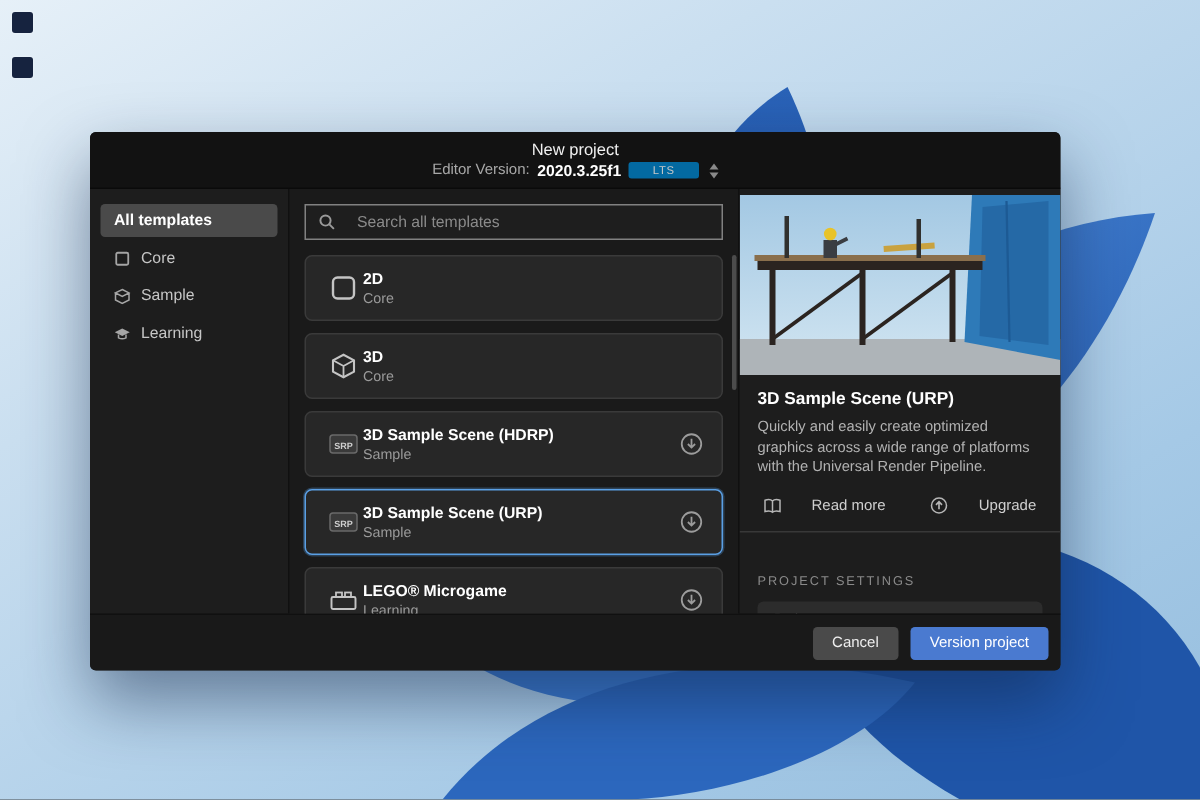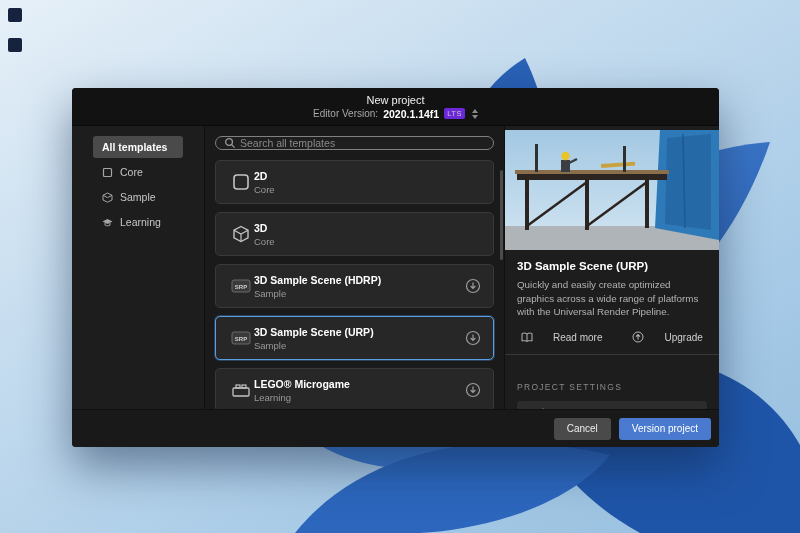--- a/index.html
+++ b/index.html
@@ -4,40 +4,40 @@
 <style>
   *{margin:0;padding:0;box-sizing:border-box}
   html,body{width:800px;height:533px;overflow:hidden}
   body{font-family:"Liberation Sans",sans-serif;position:relative;background:#bcd6ea}
   .desktop{position:absolute;inset:0;background:linear-gradient(150deg,#e6f0f8 0%,#cadff0 30%,#a5c9e6 75%,#96bede 100%)}
   .bloom{position:absolute;inset:0}
   .desktop-icon{position:absolute;width:14px;height:14px;background:#16233f;border-radius:2px;box-shadow:0 0 0 1px rgba(255,255,255,.18)}
   #di1{left:8px;top:8px}
   #di2{left:8px;top:38px}
 
-  .dialog{position:absolute;left:72px;top:88px;width:647px;height:359px;background:#1d1d1d;border-radius:4px;overflow:hidden;
+  .dialog{position:absolute;left:60px;top:88px;width:647px;height:359px;background:#1d1d1d;border-radius:4px;overflow:hidden;
     box-shadow:0 20px 45px rgba(15,35,70,.5);display:flex;flex-direction:column;color:#ddd}
   .dlg-header{height:38px;background:#121212;flex:0 0 auto;display:flex;flex-direction:column;align-items:center;justify-content:center;gap:2px;border-bottom:1px solid #0a0a0a}
   .dlg-title{font-size:11px;color:#f0f0f0}
   .version-row{display:flex;align-items:center;gap:5px;font-size:10px;color:#a8a8a8}
   .version-value{color:#fff;font-weight:bold;font-size:10.5px}
-  .lts-badge{background:#6d28d9;color:#c8c8c8;font-size:7.5px;padding:1px 3px;border-radius:2px;letter-spacing:.5px}
+  .lts-badge{background:#0369a1;color:#c8c8c8;font-size:7.5px;padding:1px 16px;border-radius:2px;letter-spacing:.5px}
   .chev{display:flex;flex-direction:column;gap:2px;cursor:pointer;margin-left:2px}
   .chev i{width:0;height:0;border-left:3px solid transparent;border-right:3px solid transparent}
   .chev .up{border-bottom:4px solid #8a8a8a}
   .chev .down{border-top:4px solid #8a8a8a}
 
   .dlg-body{flex:1;display:flex;min-height:0}
-  .sidebar{width:132px;padding:10px 21px;flex:0 0 auto;background:#1d1d1d}
+  .sidebar{width:132px;padding:10px 7px;flex:0 0 auto;background:#1d1d1d}
   .side-item{display:flex;align-items:center;gap:7px;padding:5px 9px;border-radius:3px;font-size:10.5px;color:#c6c6c6;margin-bottom:3px;cursor:pointer}
   .side-item.selected{background:#4a4a4a;color:#fff;font-weight:bold}
   .side-icon{width:11px;height:11px;flex:0 0 auto;opacity:.85}
 
   .list-col{flex:1;border-left:1px solid #101010;border-right:1px solid #101010;padding:10px 8px 0;display:flex;flex-direction:column;min-height:0;position:relative;background:#1a1a1a}
-  .searchbox{height:14px;border:1px solid #818181;border-radius:11px;background:#1e1e1e;display:flex;align-items:center;padding:0 8px;gap:4px;margin:0 2px 10px;flex:0 0 auto}
+  .searchbox{height:24px;border:1px solid #818181;border-radius:0;background:#1e1e1e;display:flex;align-items:center;padding:0 8px;gap:14px;margin:0 2px 10px;flex:0 0 auto}
   .searchbox input{flex:1;background:transparent;border:none;outline:none;color:#ddd;font-size:10.5px;font-family:"Liberation Sans",sans-serif}
   .searchbox input::placeholder{color:#8a8a8a}
   .cards{flex:1;overflow:hidden;display:flex;flex-direction:column;gap:8px;padding:0 2px 0}
   .card{flex:0 0 44px;background:#272727;border:1px solid #3a3a3a;border-radius:5px;display:flex;align-items:center;padding:0 12px;cursor:pointer}
   .card.selected{border:1px solid #5a9fe4;box-shadow:0 0 0 1px rgba(90,159,228,.3)}
   .tpl-icon{width:26px;height:26px;display:flex;align-items:center;justify-content:center;flex:0 0 auto}
   .tpl-text{flex:1;min-width:0}
   .tpl-title{font-size:10.5px;font-weight:bold;color:#fff;white-space:nowrap}
   .tpl-sub{font-size:9.5px;color:#9a9a9a;margin-top:2px}
   .dl-btn{flex:0 0 auto;width:16px;height:16px;display:flex;align-items:center;justify-content:center;cursor:pointer}
@@ -85,21 +85,21 @@
   </svg>
   <div class="desktop-icon" id="di1"></div>
   <div class="desktop-icon" id="di2"></div>
 
   <div class="dialog">
 
     <div class="dlg-header">
       <div class="dlg-title">New project</div>
       <div class="version-row">
         <span>Editor Version:</span>
-        <span class="version-value">2020.1.14f1</span>
+        <span class="version-value">2020.3.25f1</span>
         <span class="lts-badge">LTS</span>
         <span class="chev">
             <i class="up"></i>
             <i class="down"></i>
           </span>
       </div>
     </div>
 
     <div class="dlg-body">
 

